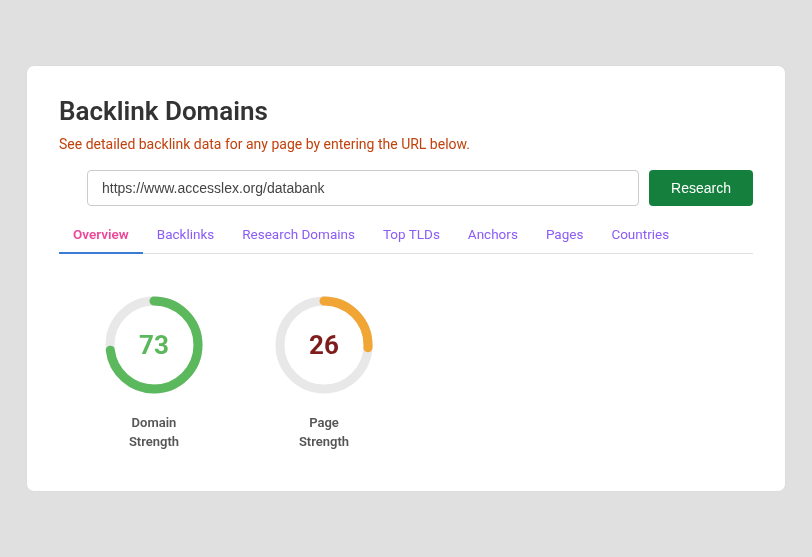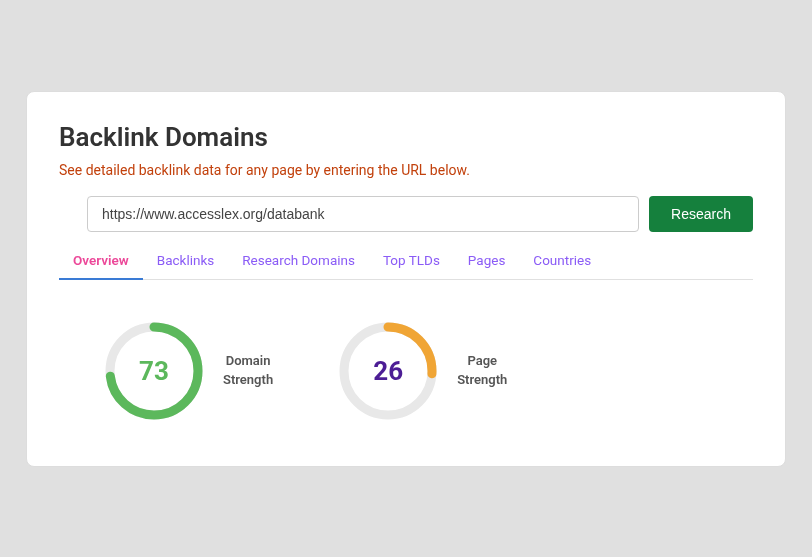--- a/index.html
+++ b/index.html
@@ -76,21 +76,21 @@
       font-weight: 600;
     }
     .metrics-row {
       display: flex;
       gap: 60px;
       justify-content: flex-start;
       padding-left: 40px;
     }
     .metric-item {
       display: flex;
-      flex-direction: row;
+      flex-direction: column;
       align-items: center;
       gap: 14px;
     }
     .metric-label {
       font-size: 13px;
       font-weight: 600;
       color: #555;
       text-align: center;
       line-height: 1.4;
     }
@@ -105,39 +105,40 @@
     }
     .circle-text {
       position: absolute;
       top: 50%;
       left: 50%;
       transform: translate(-50%, -50%);
       font-size: 26px;
       font-weight: 700;
     }
     .green-text { color: #5cb85c; }
-    .orange-text { color: #4c1d95; }
+    .orange-text { color: #7f1d1d; }
   </style>
 </head>
 <body>
 
 <div class="card">
   <h1 class="page-title">Backlink Domains</h1>
   <p class="subtitle">See detailed backlink data for any page by entering the URL below.</p>
 
   <div class="search-row">
     <input class="url-input" type="text" value="https://www.accesslex.org/databank" style="">
     <button class="research-btn">Research</button>
   </div>
 
   <div class="tabs">
     <div class="tab active">Overview</div>
     <div class="tab">Backlinks</div>
     <div class="tab">Research Domains</div>
     <div class="tab">Top TLDs</div>
+    <div class="tab">Anchors</div>
     <div class="tab">Pages</div>
     <div class="tab">Countries</div>
   </div>
 
   <div class="metrics-row">
 
     <div class="metric-item">
       <div class="circle-container">
         <svg width="110" height="110" viewBox="0 0 110 110">
 

